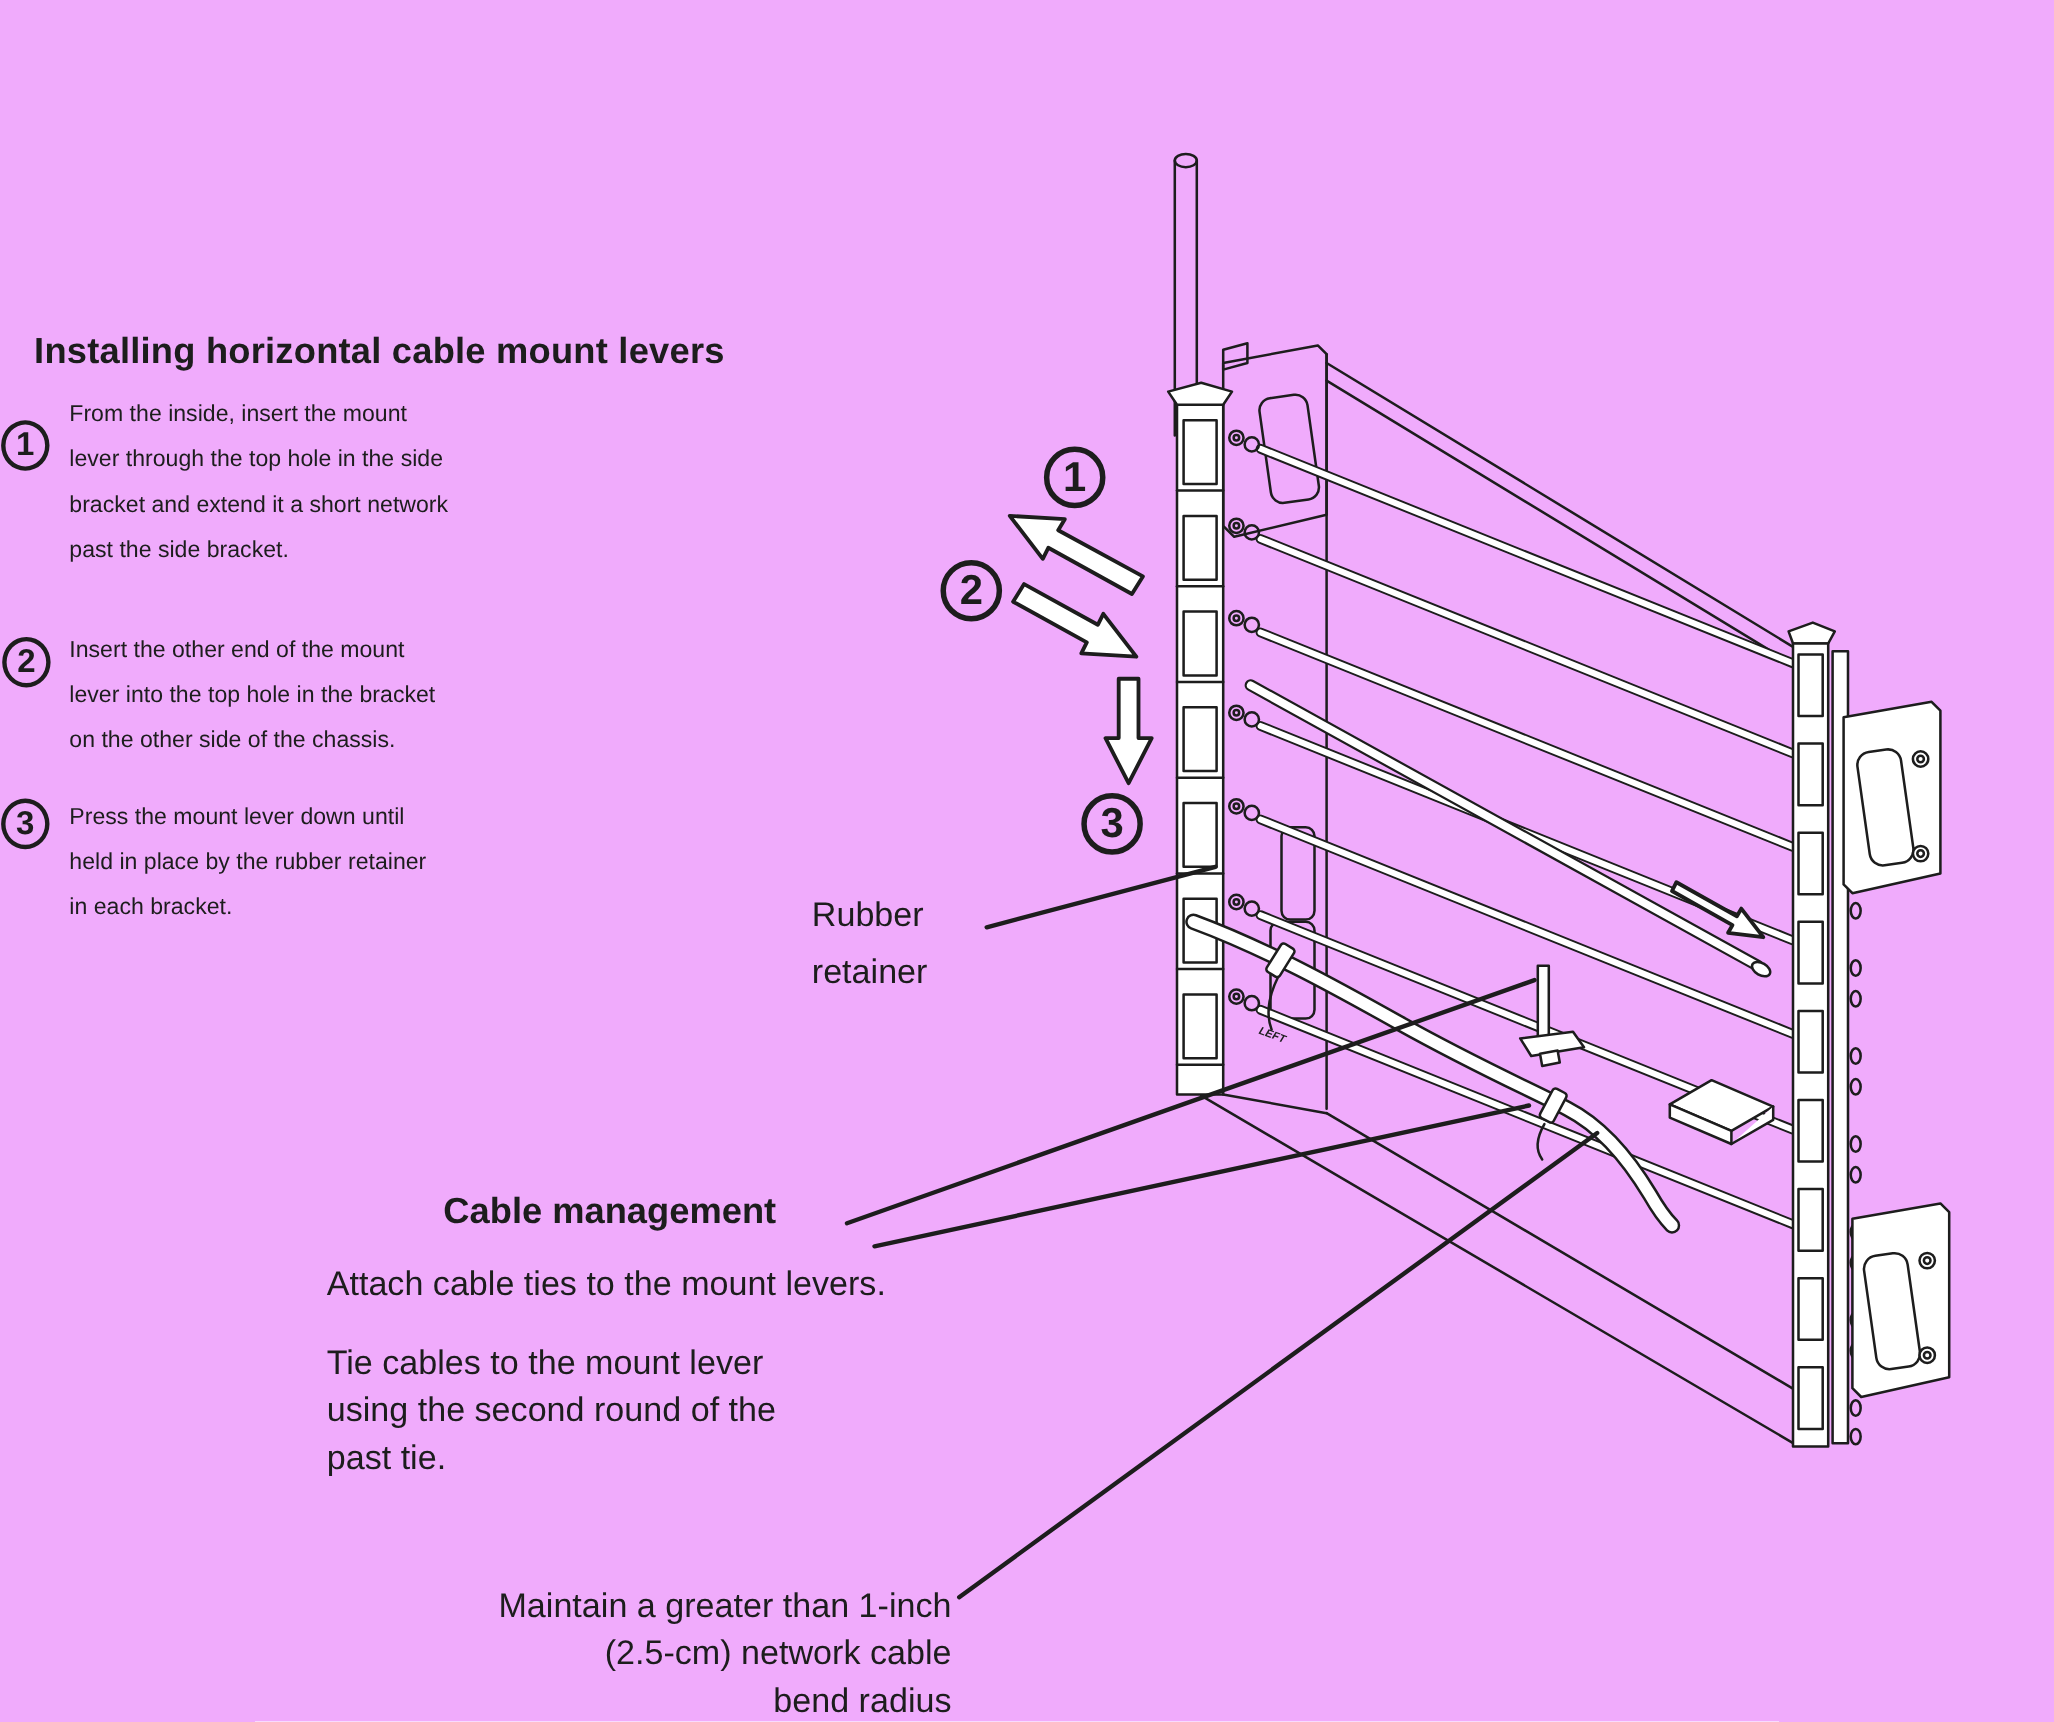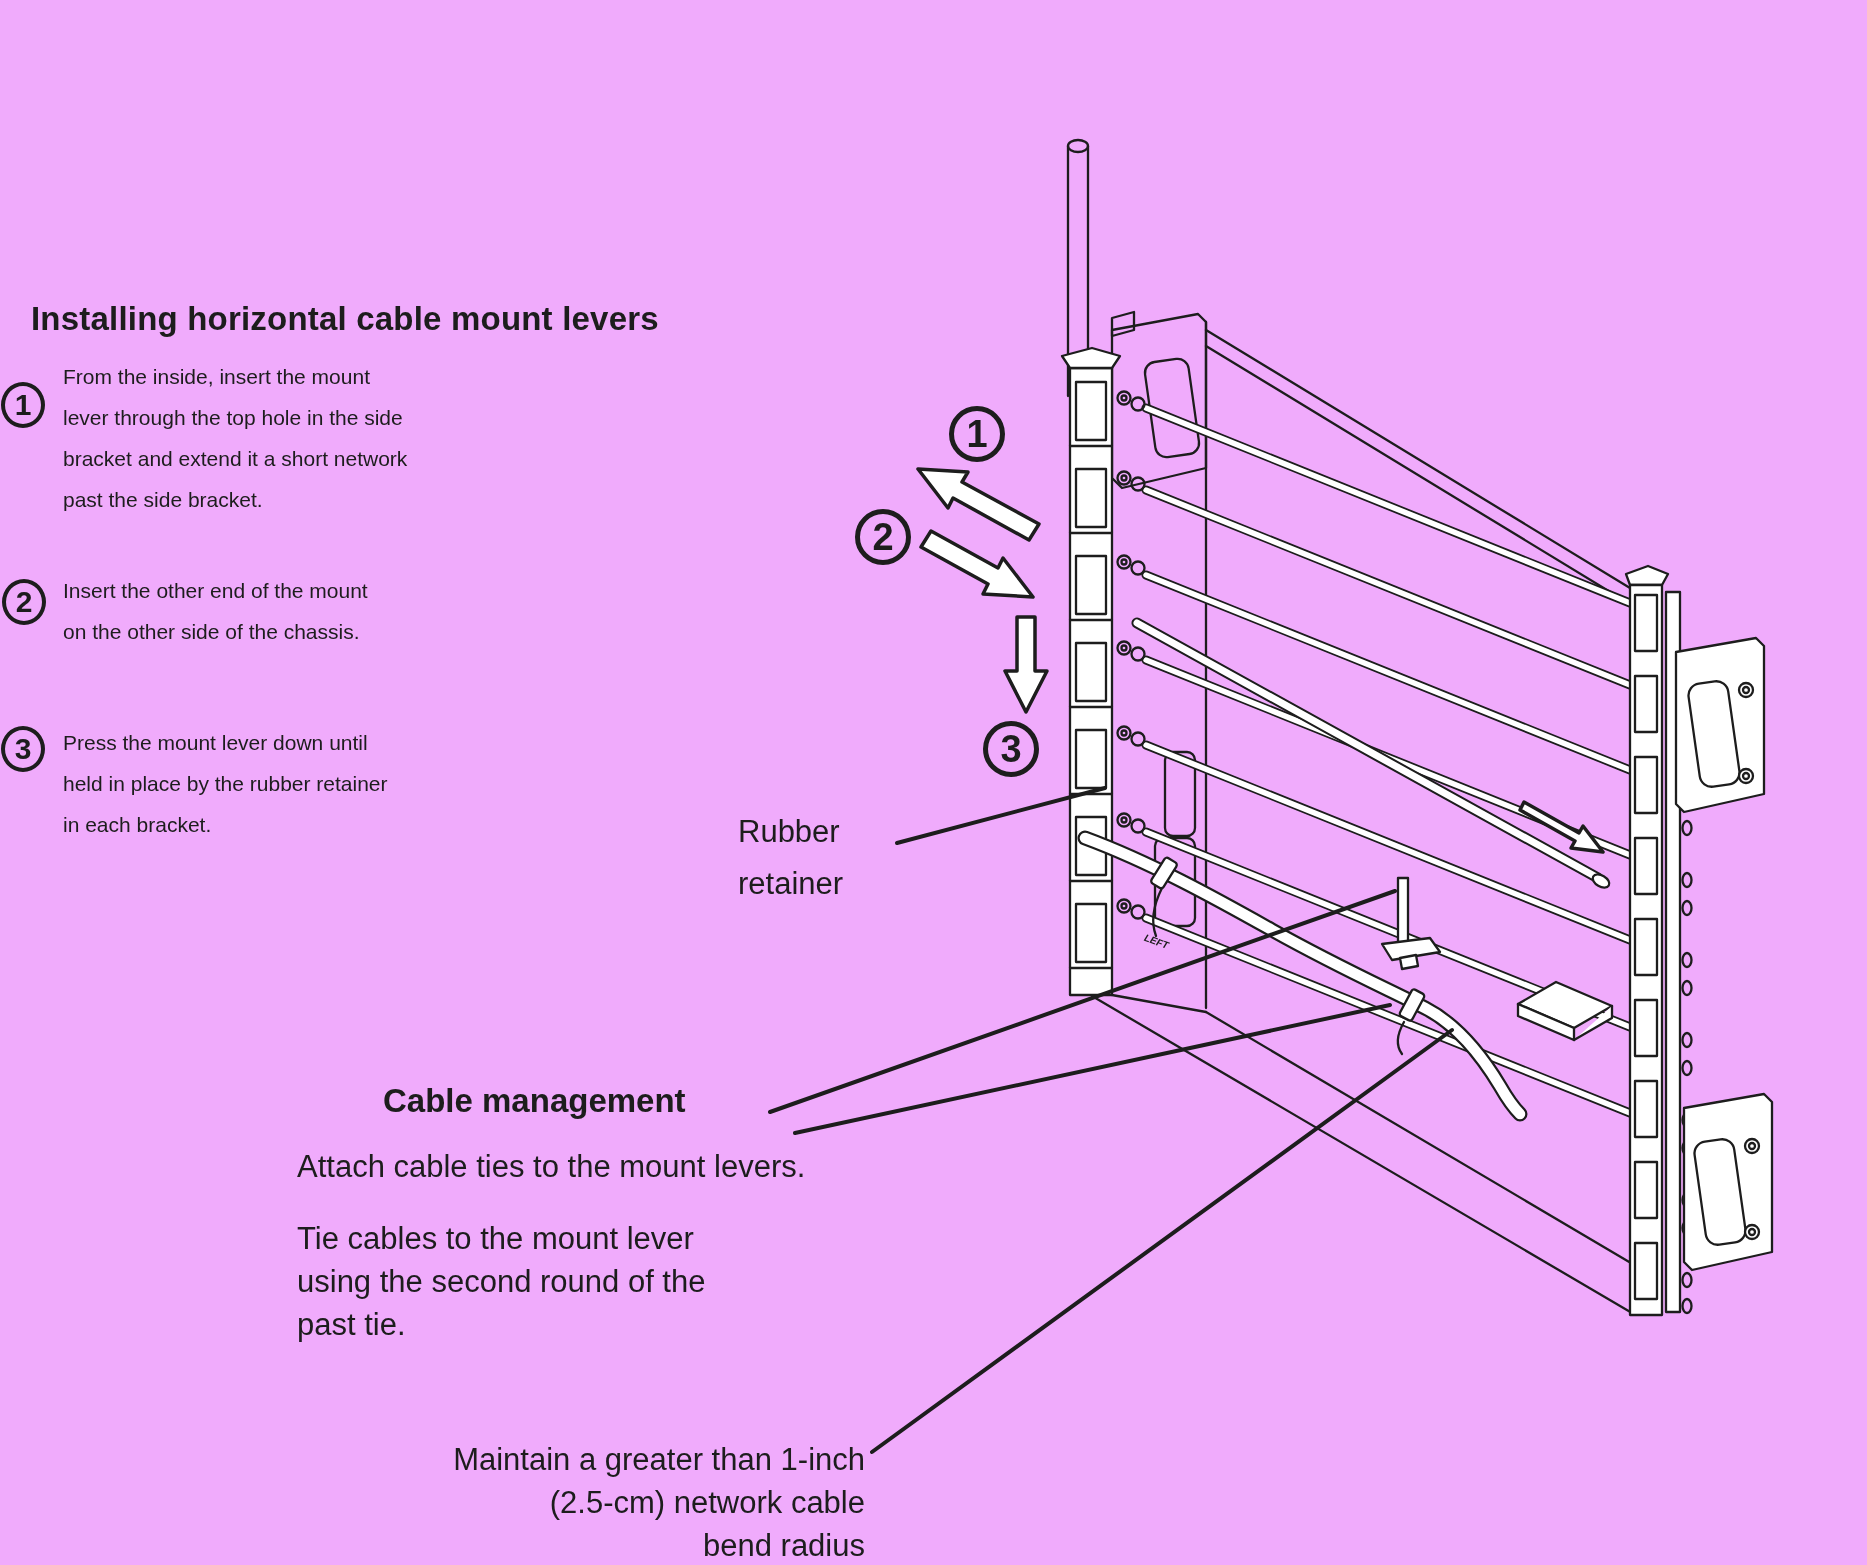--- a/index.html
+++ b/index.html
@@ -10,21 +10,21 @@
   .abs{position:absolute;}
   .title{font-size:33px;font-weight:bold;letter-spacing:.2px;}
   .steptext{font-size:21px;line-height:41px;}
   .marker{
     box-sizing:border-box;border:4px solid #1d1d1d;border-radius:50%;
     width:44px;height:46px;display:flex;align-items:center;justify-content:center;
     font-size:30px;font-weight:bold;
   }
   .marker.big{width:56px;height:56px;border-width:5px;font-size:38px;}
   .plabel{font-size:31px;line-height:52px;text-align:left;}
-  .cmhead{font-size:33px;font-weight:bold;}
+  .cmhead{font-size:33px;font-weight:bold;margin-left:20px;}
   .note{font-size:31px;line-height:43px;}
   .bend{font-size:31px;line-height:43px;text-align:right;}
   .engrave{font-size:10px;font-weight:bold;font-style:italic;transform:rotate(20deg);}
   svg{position:absolute;left:0;top:0;}
 </style>
 </head>
 <body>
 
 <div class="canvas">
 
@@ -215,20 +215,21 @@
     <div>lever through the top hole in the side</div>
     <div>bracket and extend it a short network</div>
     <div>past the side bracket.</div>
   </div>
 
   <div class="abs marker" style="left:2px;top:579px;">
     <span>2</span>
   </div>
   <div class="abs steptext" style="left:63px;top:570px;width:640px;">
     <div>Insert the other end of the mount</div>
+    <div>lever into the top hole in the bracket</div>
     <div>on the other side of the chassis.</div>
   </div>
 
   <div class="abs marker" style="left:1px;top:726px;">
     <span>3</span>
   </div>
   <div class="abs steptext" style="left:63px;top:722px;width:640px;">
     <div>Press the mount lever down until</div>
     <div>held in place by the rubber retainer</div>
     <div>in each bracket.</div>

